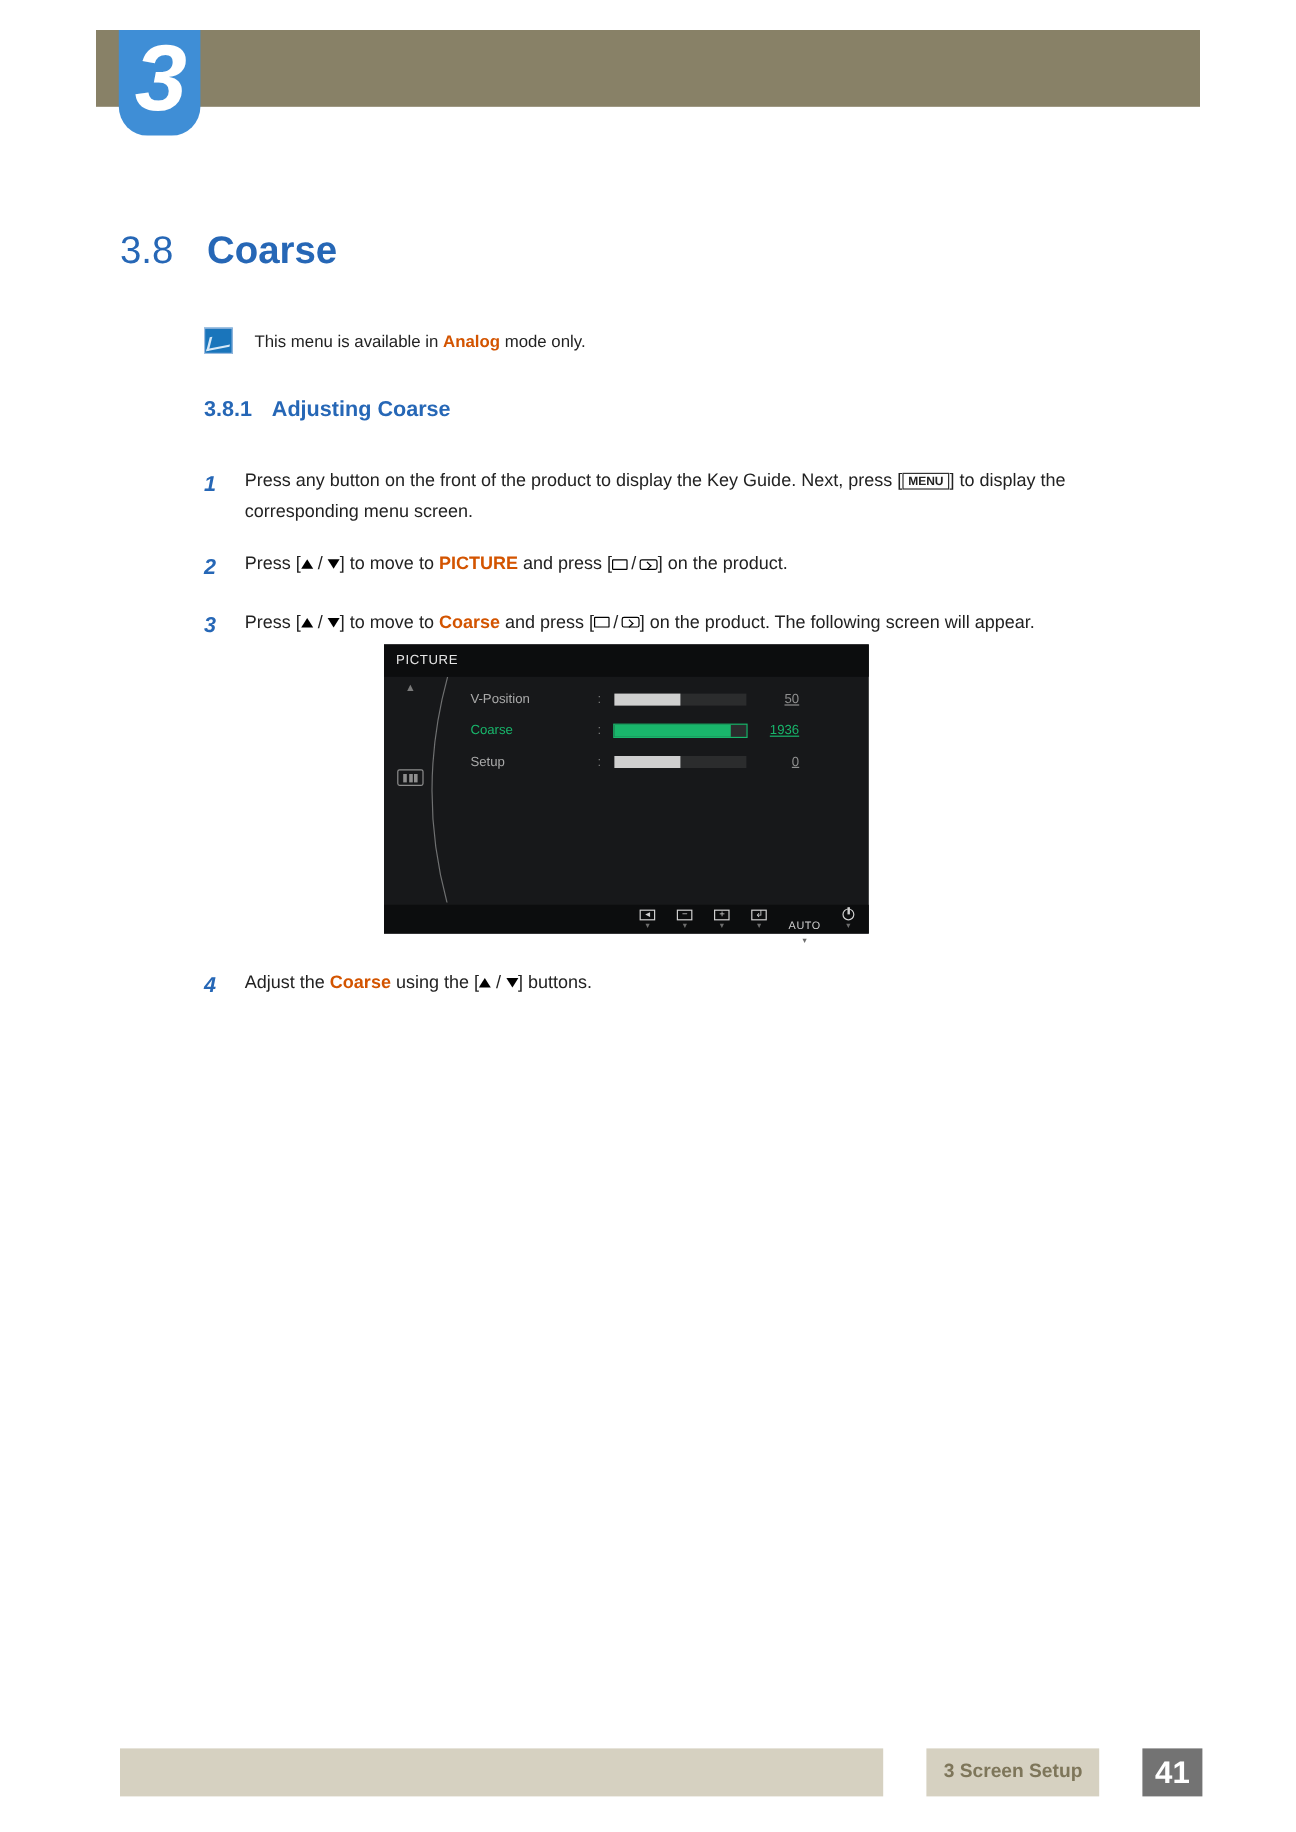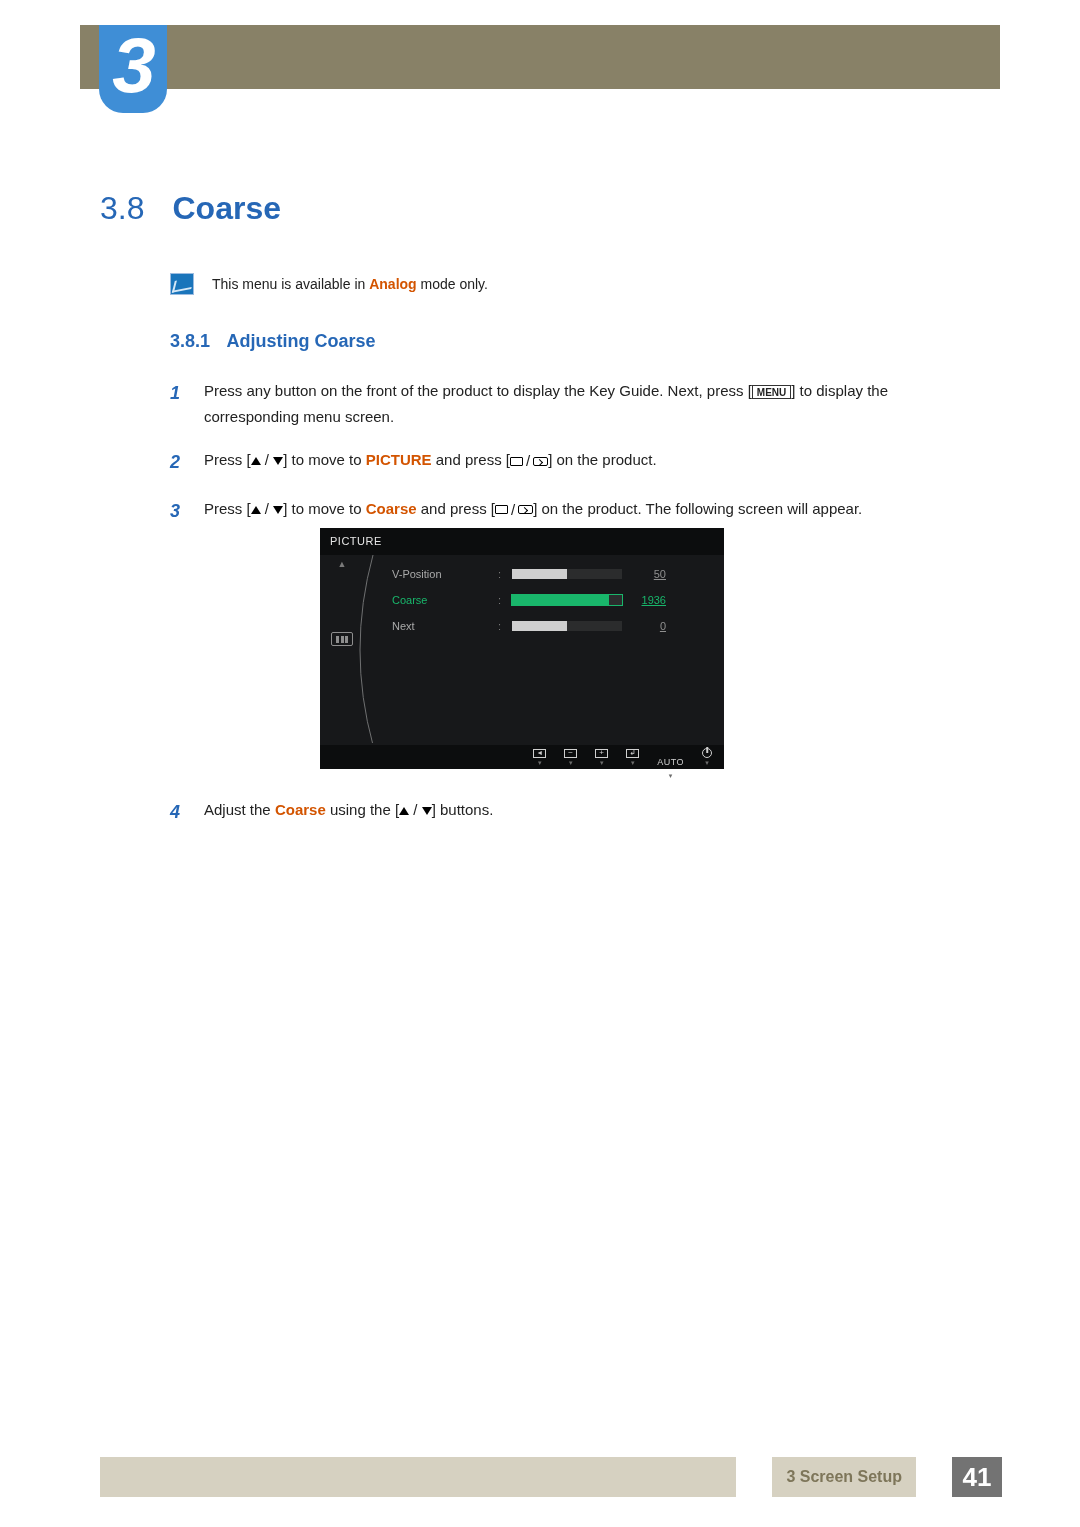--- a/index.html
+++ b/index.html
@@ -28,21 +28,21 @@
   .sec-title { font-size: 32px; color: #2667b6; font-weight: 700; }
 
   .intro { font-size: 15px; margin-left: 70px; margin-bottom: 22px; line-height: 1.5; }
 
   .note-row { display: flex; align-items: center; gap: 18px; margin-left: 70px; margin-bottom: 36px; }
   .note-icon { width: 24px; height: 22px; background: #1a75bb; border: 1px solid #9dbce0; position: relative; }
   .note-icon::after { content:""; position:absolute; left:3px; top:5px; width:16px; height:10px; border-bottom:2px solid #d6e8f7; border-left:2px solid #d6e8f7; transform: skewX(-25deg) rotate(-12deg); }
   .note-text { font-size: 14px; }
   .analog { color: #d35400; font-weight: 700; }
 
-  .subsec { margin-left: 70px; margin-bottom: 26px; }
+  .subsec { margin-left: 70px; margin-bottom: 36px; }
   .subsec-no { color: #2667b6; font-weight: 700; font-size: 18px; margin-right: 12px; }
   .subsec-title { color: #2667b6; font-weight: 700; font-size: 18px; }
 
   ol.steps { list-style: none; margin-left: 70px; }
   ol.steps > li { display: flex; gap: 18px; margin-bottom: 18px; font-size: 15px; line-height: 1.7; }
   ol.steps .step-num { color: #2667b6; font-style: italic; font-weight: 700; font-size: 18px; min-width: 16px; }
   ol.steps .step-body { flex: 1; }
   .kw { color: #d35400; font-weight: 700; }
   .btn-box { display:inline-block; border:1px solid #333; padding:0 4px; font-size:10px; font-weight:700; vertical-align: middle; line-height:14px; height:14px; }
   .tri-up { display:inline-block; width:0; height:0; border-left:5px solid transparent; border-right:5px solid transparent; border-bottom:8px solid #000; vertical-align: middle; }
@@ -163,21 +163,21 @@
                 </div>
                 <div class="osd-row">
                   <span class="osd-label active">Coarse</span>
                   <span class="osd-colon">:</span>
                   <span class="osd-bar active">
                         <span class="osd-bar-fill" style="width:88%"></span>
                       </span>
                   <span class="osd-val active">1936</span>
                 </div>
                 <div class="osd-row">
-                  <span class="osd-label">Next</span>
+                  <span class="osd-label">Setup</span>
                   <span class="osd-colon">:</span>
                   <span class="osd-bar">
                         <span class="osd-bar-fill" style="width:50%"></span>
                       </span>
                   <span class="osd-val">0</span>
                 </div>
               </div>
             </div>
             <div class="osd-footer">
               <div class="ftr-item">

